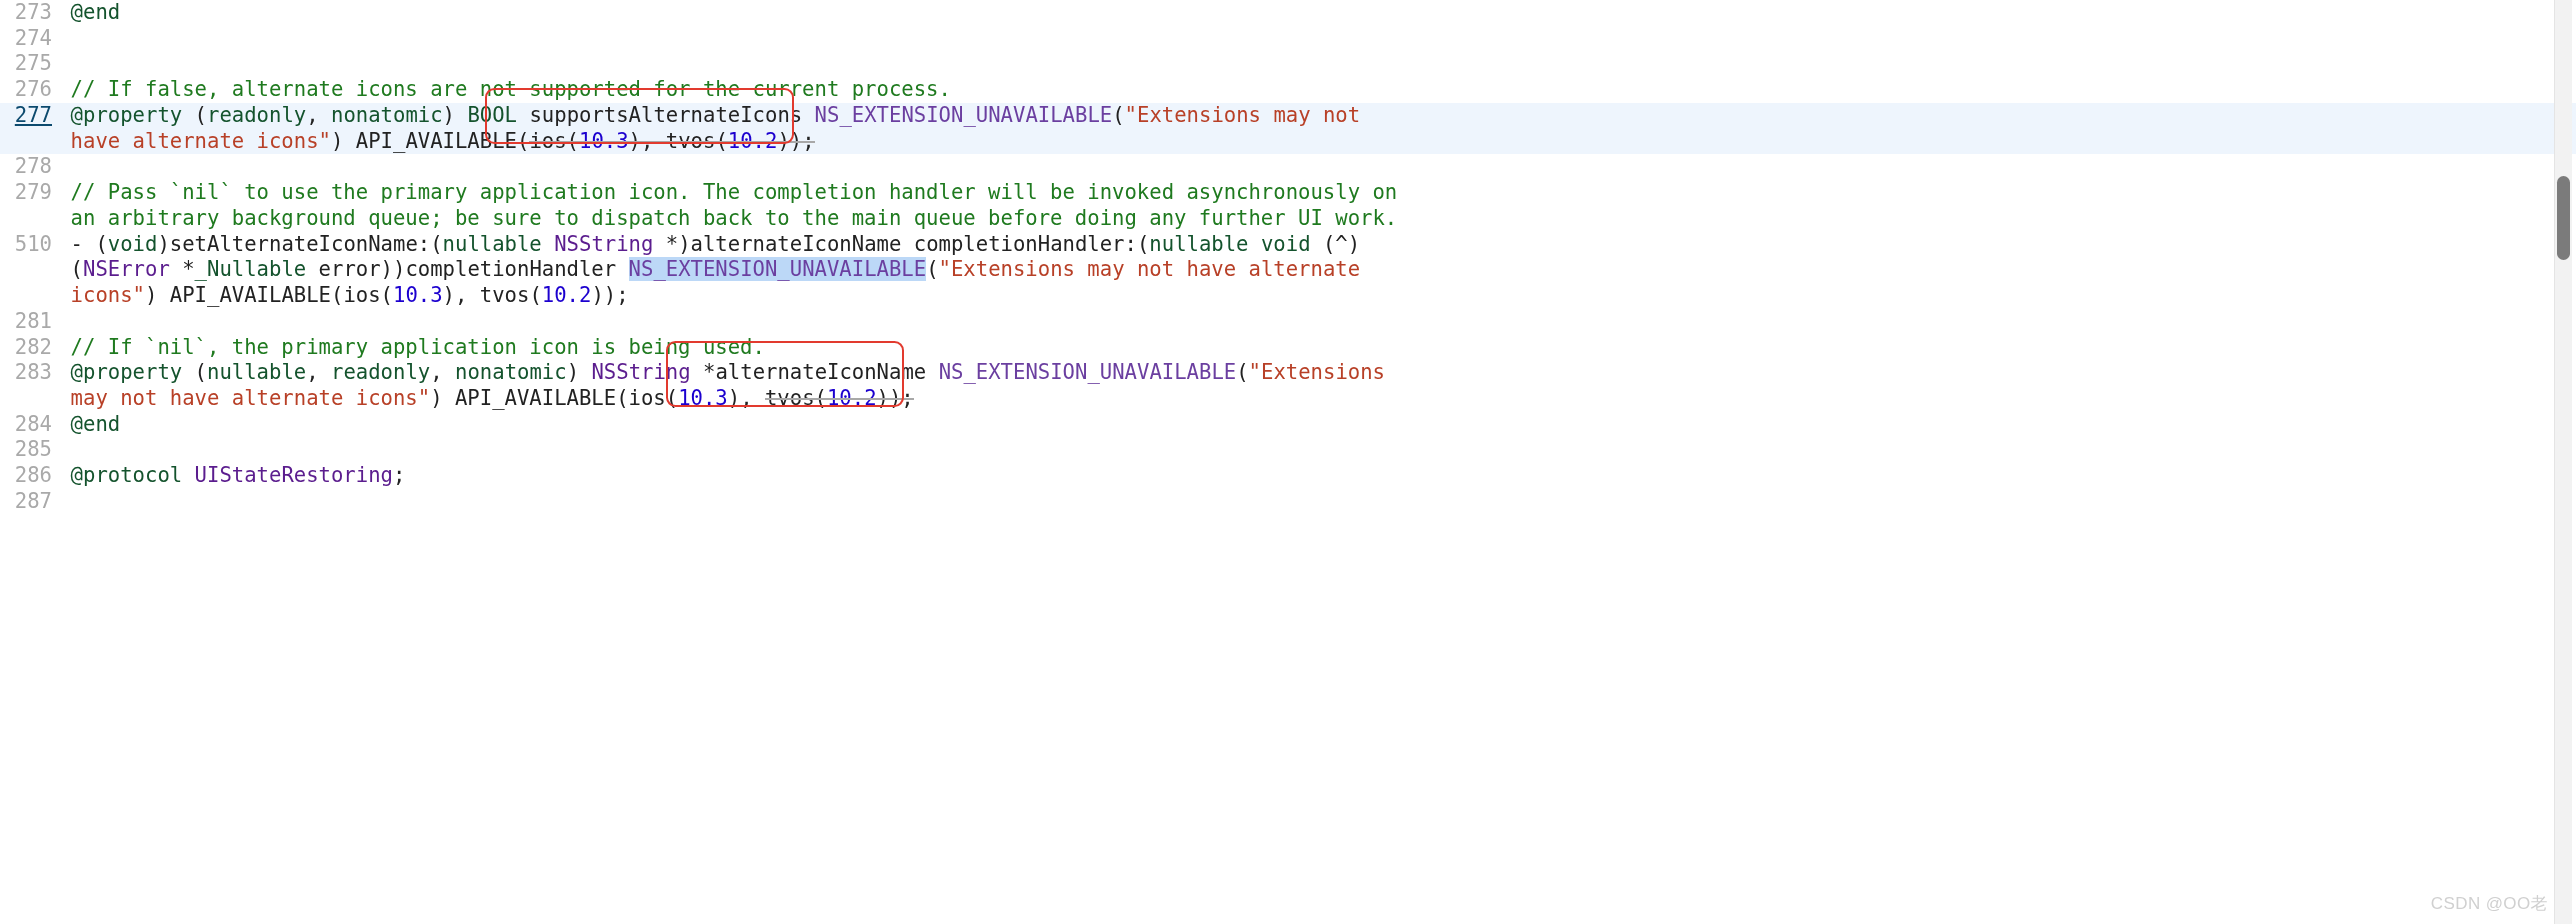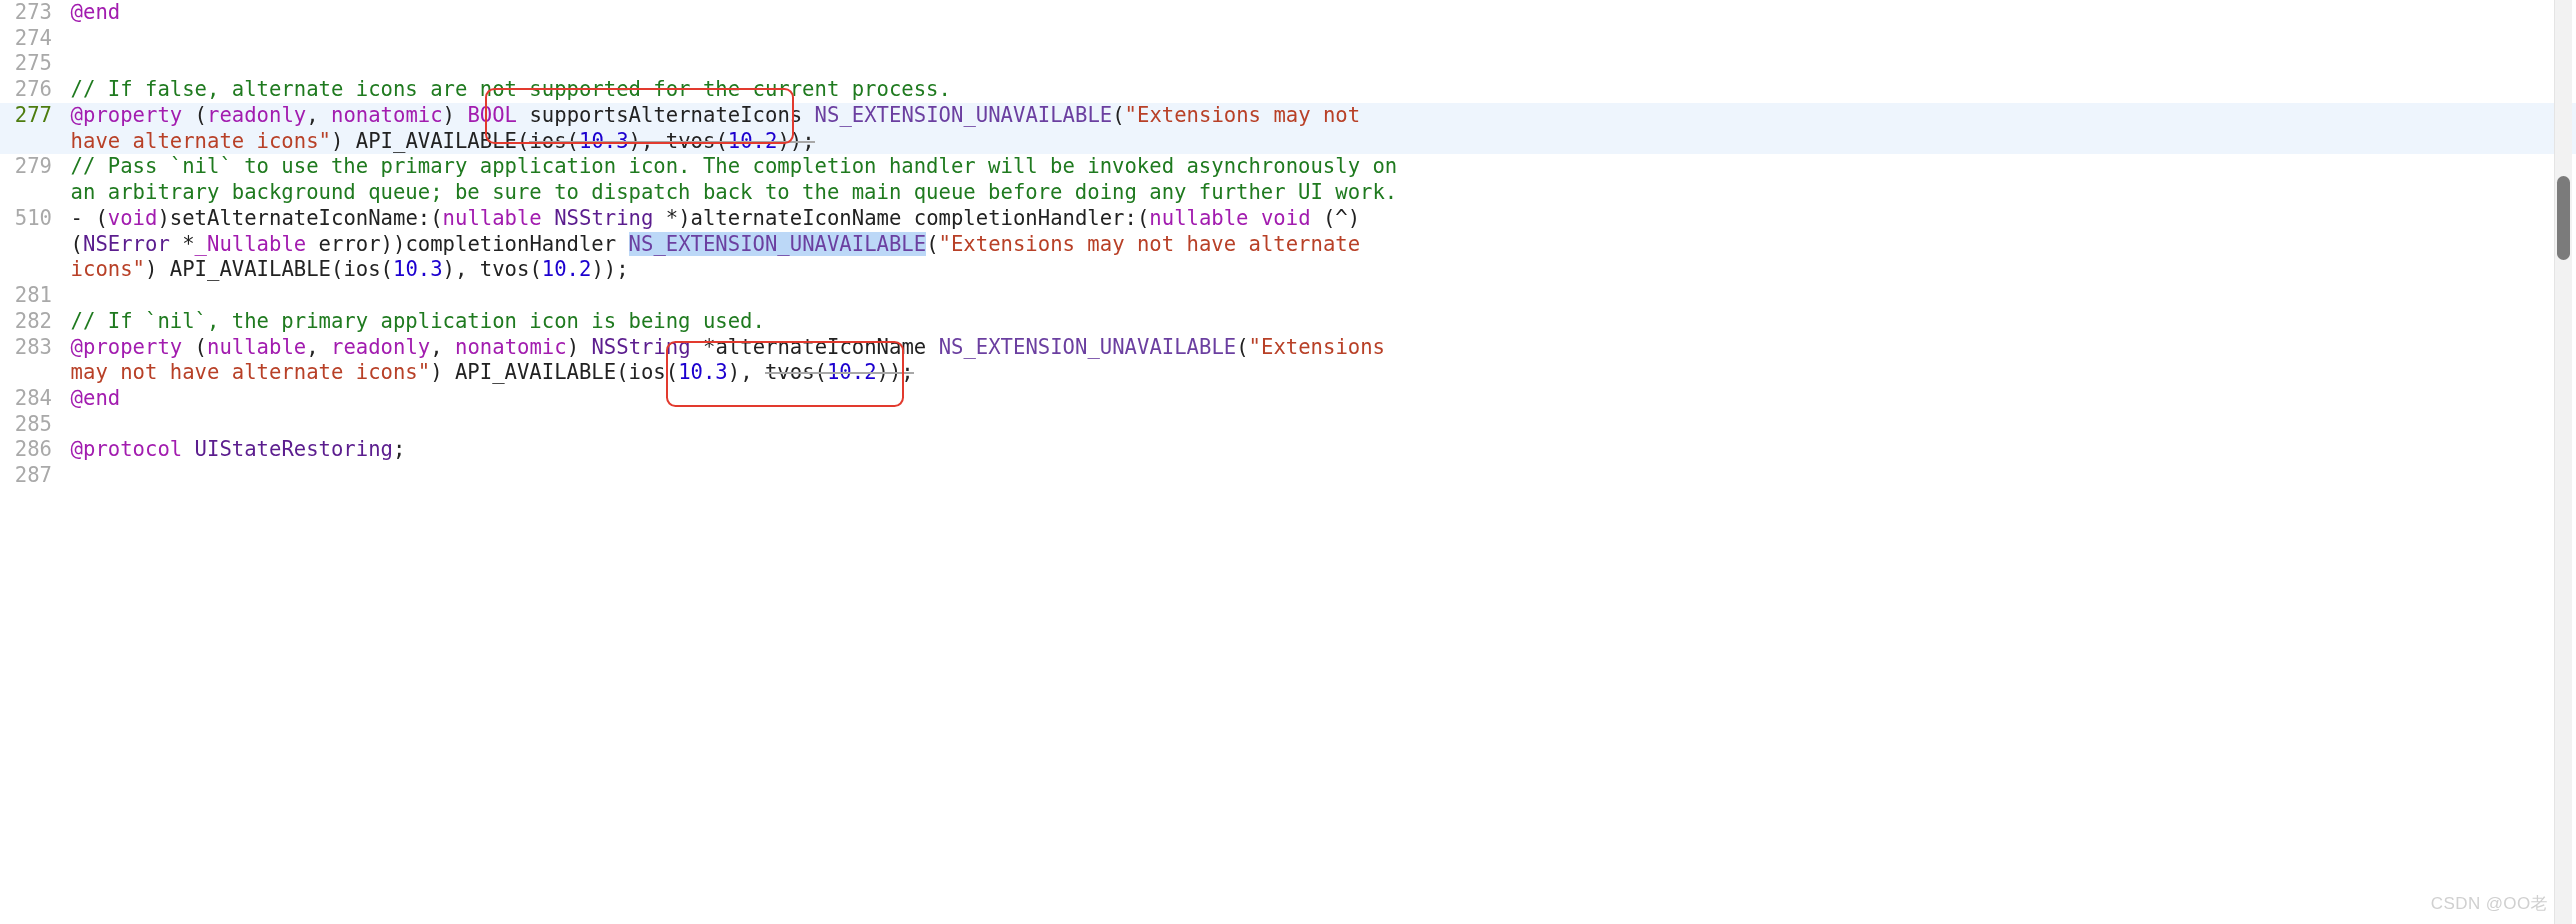--- a/index.html
+++ b/index.html
@@ -1,23 +1,23 @@
 <!DOCTYPE html>
 <html><head>
 <meta charset="utf-8">
 <style>
   html,body{margin:0;padding:0;background:#fff;font-family:"SF Mono",ui-monospace,Menlo,Consolas,monospace;font-size:20.6px;line-height:1.25;color:#1f1f1f;}
   .viewport{position:relative;width:2576px;height:924px;overflow:hidden;}
   .code-area{display:flex;flex-direction:column;}
   .line{display:flex;align-items:flex-start;position:relative;}
   .gutter{width:52px;text-align:right;padding-right:13px;color:#a9a9a9;flex:none;user-select:none;}
-  .gutter.dark{color:#4d7c0f;}
+  .gutter.dark{color:#0c4a6e;text-decoration:underline;}
   .content{white-space:pre-wrap;word-break:break-word;max-width:1350px;padding-left:5.6px;}
   .hl-row{background:#eef5fd;}
-  .kw{color:#a21caf;}
+  .kw{color:#14532d;}
   .cls{color:#5b1d8e;}
   .cmt{color:#1f7a1f;}
   .num{color:#1c00cf;margin-top:12px;}
   .str{color:#b84027;}
   .mac{color:#6b3fa0;}
   .plain{color:#222;}
   .sel{background:#bcd8f7;}
   .strike{position:relative;}
   .strike::after{content:"";position:absolute;left:0;right:0;top:50%;height:1.9px;background:#a8a8a8;}
   .redbox{position:absolute;border:2.8px solid #e23a2e;border-radius:9.4px;z-index:5;pointer-events:none;}
@@ -52,20 +52,24 @@
     <div class="line">
       <div class="gutter">276</div>
       <div class="content"><span class="cmt">// If false, alternate icons are not supported for the current process.</span></div>
     </div>
 
     <div class="line hl-row">
       <div class="gutter dark">277</div>
       <div class="content"><span class="kw">@property</span><span class="plain"> (</span><span class="kw">readonly</span><span class="plain">, </span><span class="kw">nonatomic</span><span class="plain">) </span><span class="kw">BOOL</span><span class="plain"> supportsAlternateIcons </span><span class="mac">NS_EXTENSION_UNAVAILABLE</span><span class="plain">(</span><span class="str">"Extensions may not have alternate icons"</span><span class="plain">) </span><span class="plain">API_AVAILABLE(</span><span class="strike"><span class="plain">ios(</span><span class="num">10.3</span><span class="plain">), tvos(</span><span class="num">10.2</span><span class="plain">));</span></span></div>
     </div>
 
+    <div class="line">
+      <div class="gutter">278</div>
+      <div class="content">&nbsp;</div>
+    </div>
 
     <div class="line">
       <div class="gutter">279</div>
       <div class="content"><span class="cmt">// Pass `nil` to use the primary application icon. The completion handler will be invoked asynchronously on an arbitrary background queue; be sure to dispatch back to the main queue before doing any further UI work.</span></div>
     </div>
 
     <div class="line">
       <div class="gutter">510</div>
       <div class="content"><span class="plain">- (</span><span class="kw">void</span><span class="plain">)setAlternateIconName:(</span><span class="kw">nullable</span><span class="cls"> NSString</span><span class="plain"> *)alternateIconName completionHandler:(</span><span class="kw">nullable</span><span class="kw"> void</span><span class="plain"> (^)(</span><span class="cls">NSError</span><span class="plain"> *</span><span class="kw">_Nullable</span><span class="plain"> error))completionHandler </span><span class="mac sel">NS_EXTENSION_UNAVAILABLE</span><span class="plain">(</span><span class="str">"Extensions may not have alternate icons"</span><span class="plain">) API_AVAILABLE(ios(</span><span class="num">10.3</span><span class="plain">), tvos(</span><span class="num">10.2</span><span class="plain">));</span></div>
     </div>

